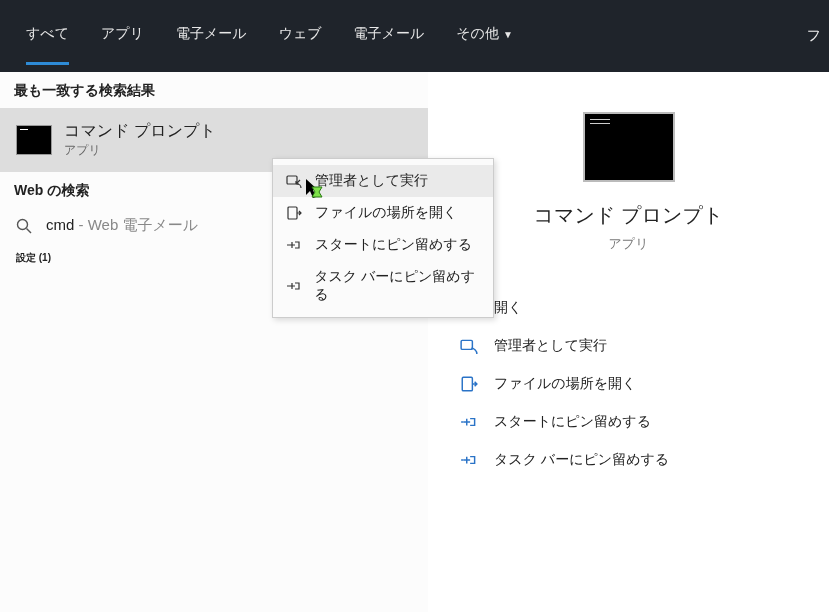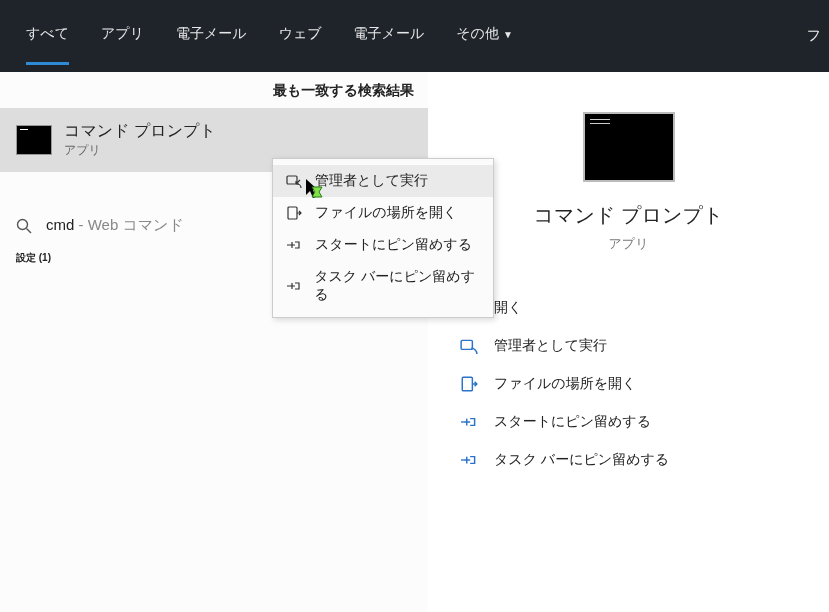--- a/index.html
+++ b/index.html
@@ -54,21 +54,20 @@
     background: #fff;
     display: flex;
     flex-direction: column;
     align-items: center;
     padding-top: 40px;
   }
   .section-title {
     font-weight: 600;
     font-size: 14px;
     padding: 10px 14px 8px 14px;
-    text-align: right;
   }
   .best-match {
     background: #dddddd;
     display: flex;
     align-items: center;
     padding: 10px 16px;
     height: 64px;
   }
   .cmd-thumb {
     width: 36px; height: 30px;
@@ -209,21 +208,21 @@
 
     <div class="section-title">Web の検索</div>
     <div class="web-item">
       <span class="search-ico">
         <svg width="16" height="16" viewBox="0 0 16 16" fill="none" stroke="#555" stroke-width="1.4">
           <circle cx="6.5" cy="6.5" r="5"></circle>
             <line x1="10.5" y1="10.5" x2="15" y2="15"></line>
         </svg>
       </span>
       <span class="web-text">
-        <span>cmd</span><span class="sub"> - Web コマンド</span>
+        <span>cmd</span><span class="sub"> - Web 電子メール</span>
       </span>
     </div>
 
     <div class="settings-count">設定 (1)</div>
 
     <div class="ctx-menu">
       <div class="ctx-item hover">
         <span class="ctx-ico">
           <svg width="16" height="16" viewBox="0 0 16 16" fill="none" stroke="#333" stroke-width="1.2">
             <rect x="1" y="3" width="10" height="8" rx="1"></rect>

